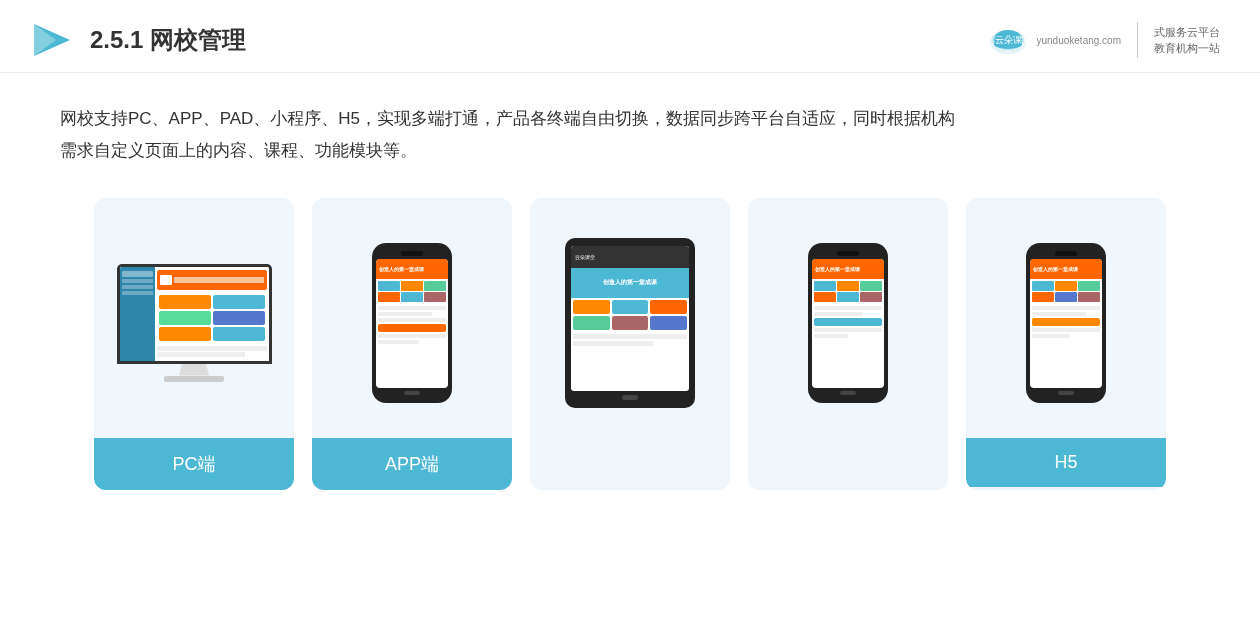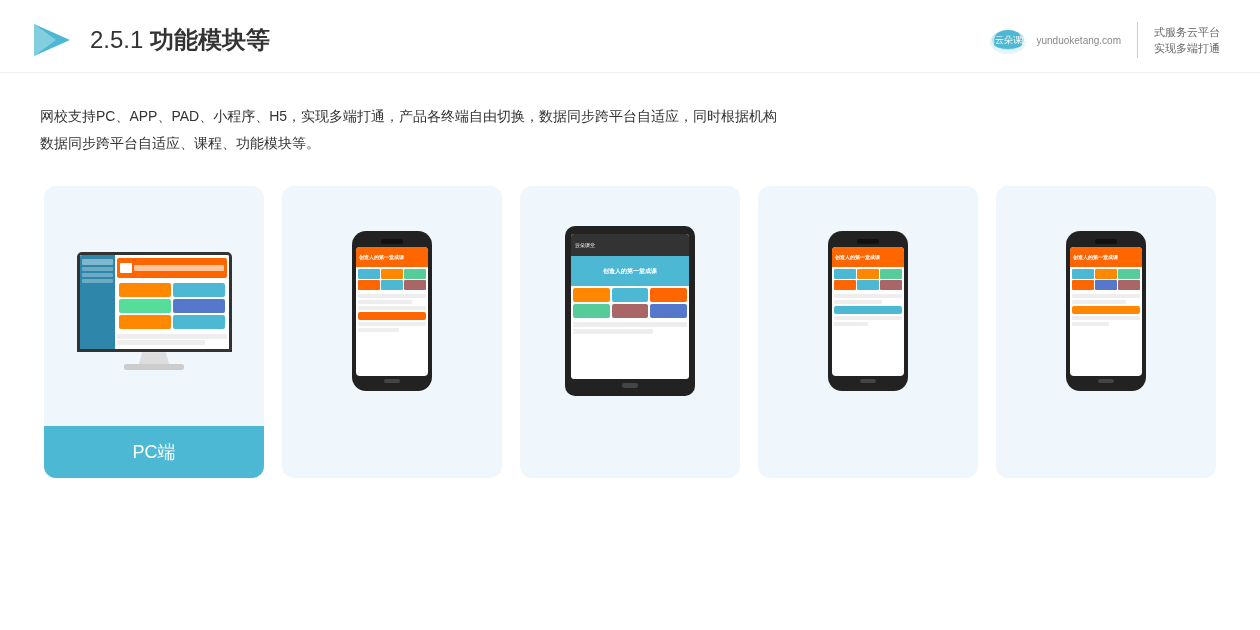--- a/index.html
+++ b/index.html
@@ -33,21 +33,21 @@
       align-items: center;
       gap: 16px;
     }
 
     .header-title {
       font-size: 24px;
       color: #333;
     }
 
     .header-title span {
-      font-weight: normal;
+      font-weight: bold;
     }
 
     .header-brand {
       display: flex;
       align-items: center;
       gap: 8px;
     }
 
     .brand-logo {
       display: flex;
@@ -74,38 +74,38 @@
     }
 
     .brand-slogan {
       font-size: 11px;
       color: #666;
       line-height: 1.5;
     }
 
     
     .description {
-      padding: 30px 40px 20px 40px;
-      font-size: 14px;
+      padding: 30px 40px 20px 60px;
+      font-size: 17px;
       color: #333;
       line-height: 1.9;
     }
 
     
     .cards-section {
       padding: 10px 40px 30px 40px;
       display: flex;
       gap: 18px;
       justify-content: center;
     }
 
     .card {
       background: #f0f7fc;
       border-radius: 12px;
-      width: 220px;
+      width: 200px;
       overflow: hidden;
       display: flex;
       flex-direction: column;
       align-items: center;
     }
 
     .card-image-area {
       width: 100%;
       height: 240px;
       display: flex;
@@ -255,21 +255,21 @@
   <div class="header">
     <div class="header-left">
 
       <div style="position:relative;width:44px;height:44px;display:flex;align-items:center;justify-content:center;">
         <svg width="44" height="44" viewBox="0 0 44 44">
           <polygon points="4,6 40,22 4,38" fill="#4db8d4"></polygon>
           <polygon points="4,6 26,22 4,38" fill="#a8dde8" opacity="0.6"></polygon>
         </svg>
       </div>
       <div class="header-title">
-        <span>2.5.1 </span><span style="font-weight:bold;">功能模块等</span>
+        <span>2.5.1 </span><span style="font-weight:bold;">网校管理</span>
       </div>
     </div>
 
     <div class="header-brand">
       <div class="brand-logo">
 
         <svg width="40" height="36" viewBox="0 0 40 36">
           <ellipse cx="20" cy="20" rx="18" ry="12" fill="#4db8d4" opacity="0.15"></ellipse>
           <ellipse cx="20" cy="18" rx="16" ry="10" fill="#4db8d4" opacity="0.25"></ellipse>
           <ellipse cx="20" cy="16" rx="13" ry="8" fill="#4db8d4"></ellipse>
@@ -279,28 +279,28 @@
 
           <text x="7" y="21" font-size="9" fill="white" font-family="Microsoft YaHei, sans-serif">云朵课堂</text>
         </svg>
       </div>
       <div class="brand-text-block">
         <span class="brand-url">yunduoketang.com</span>
       </div>
       <div class="brand-divider"></div>
       <div class="brand-slogan">
         <div>式服务云平台</div>
-        <div>实现多端打通</div>
+        <div>教育机构一站</div>
       </div>
     </div>
   </div>
 
   <div class="description">
     <div>网校支持PC、APP、PAD、小程序、H5，实现多端打通，产品各终端自由切换，数据同步跨平台自适应，同时根据机构</div>
-    <div>数据同步跨平台自适应、课程、功能模块等。</div>
+    <div>需求自定义页面上的内容、课程、功能模块等。</div>
   </div>
 
   <div class="cards-section">
 
     <div class="card">
       <div class="card-image-area">
         <div class="pc-mockup">
           <div class="pc-screen">
 
             <div style="display:flex;height:100%;background:#fff;">
@@ -358,20 +358,21 @@
               <div style="height:4px;background:#eee;margin-bottom:2px;border-radius:1px;width:80%;"></div>
               <div style="height:4px;background:#eee;margin-bottom:2px;border-radius:1px;"></div>
               <div style="height:8px;background:#f60;border-radius:2px;margin:2px 0;"></div>
               <div style="height:4px;background:#eee;margin-bottom:2px;border-radius:1px;"></div>
               <div style="height:4px;background:#eee;border-radius:1px;width:60%;"></div>
             </div>
           </div>
           <div class="phone-home"></div>
         </div>
       </div>
+      <div class="card-label">APP端</div>
     </div>
 
     <div class="card">
       <div class="card-image-area">
         <div class="pad-mockup">
           <div class="pad-screen">
             <div style="height:22px;background:#333;display:flex;align-items:center;padding:0 4px;">
               <div style="font-size:5px;color:#fff;">云朵课堂</div>
             </div>
             <div style="padding:2px;background:#4db8d4;height:30px;display:flex;align-items:center;justify-content:center;">
@@ -444,17 +445,18 @@
               <div style="height:4px;background:#eee;margin-bottom:2px;border-radius:1px;"></div>
               <div style="height:4px;background:#eee;margin-bottom:2px;border-radius:1px;width:80%;"></div>
               <div style="height:8px;background:#f80;border-radius:2px;margin:2px 0;"></div>
               <div style="height:4px;background:#eee;margin-bottom:2px;border-radius:1px;"></div>
               <div style="height:4px;background:#eee;border-radius:1px;width:55%;"></div>
             </div>
           </div>
           <div class="phone-home"></div>
         </div>
       </div>
+      <div class="card-label">H5</div>
     </div>
 
   </div>
 
 </div>
 
 </body></html>

